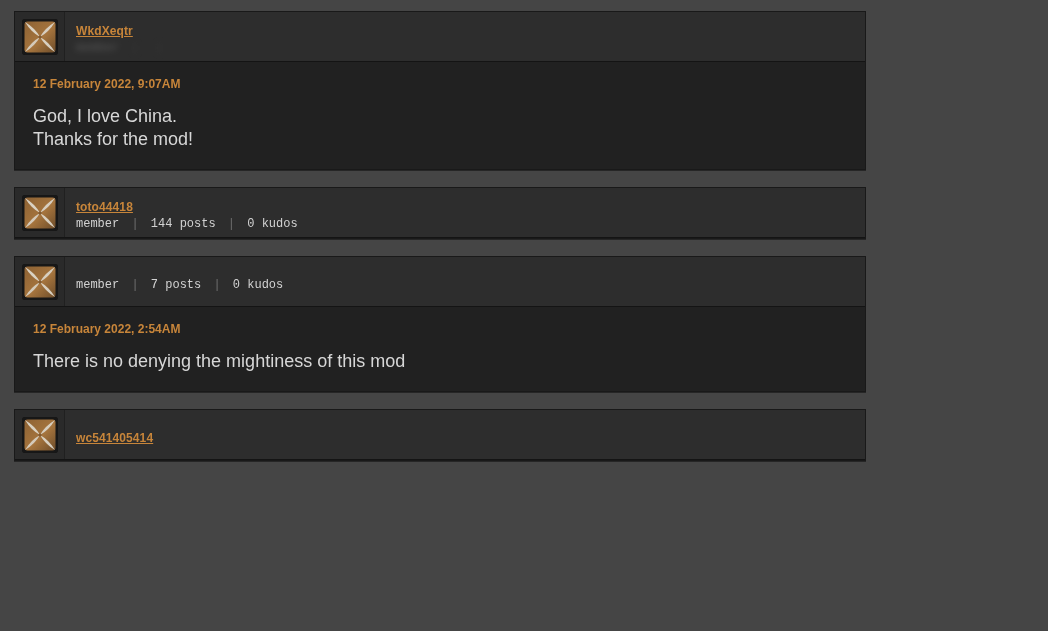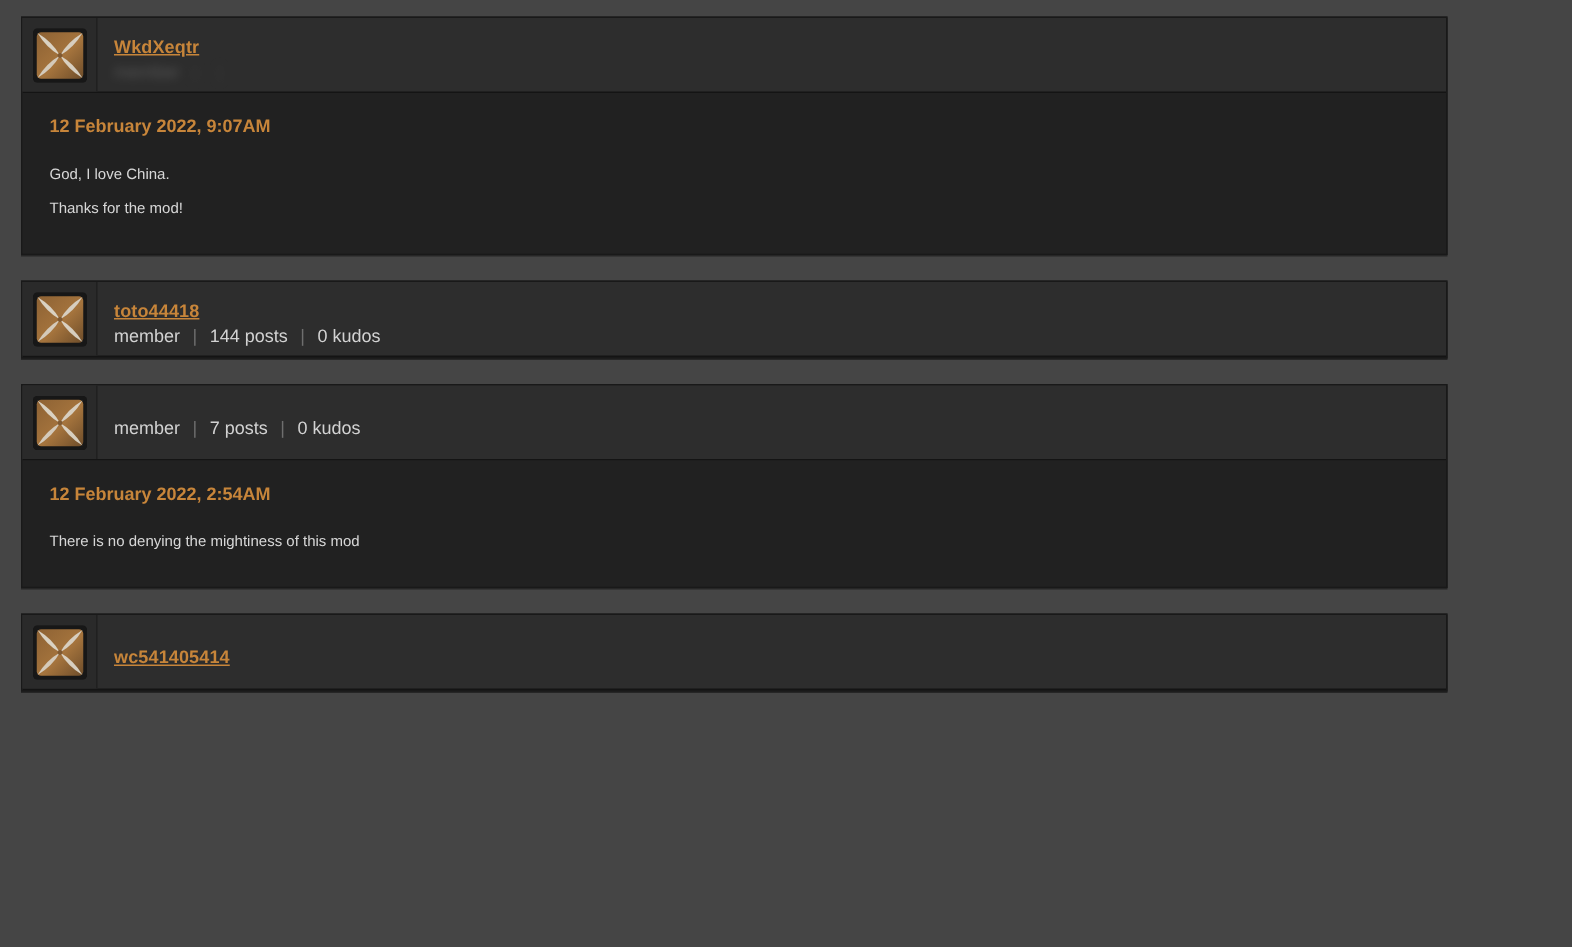--- a/index.html
+++ b/index.html
@@ -14,21 +14,21 @@
 
   #comment-list {
     width: 1048px;
     padding: 11px 12px 0 14px;
     display: flex;
     flex-direction: column;
     gap: 17px;
   }
 
   .comment-card {
-    width: 951px;
+    width: 852px;
     border: 1px solid #191919;
     background: #212121;
     box-shadow: 0 1px 0 rgba(0,0,0,0.45);
   }
 
   
   .comment-header {
     display: flex;
     align-items: stretch;
     background: #2d2d2d;
@@ -71,20 +71,21 @@
     letter-spacing: 0.1px;
     white-space: nowrap;
   }
 
   .user-meta {
     font-size: 12px;
     line-height: 17px;
     color: #d2d2d2;
     white-space: nowrap;
     margin-top: 1px;
+    font-family: Liberation Mono, monospace;
   }
 
   .user-meta .sep {
     color: #6e6e6e;
     padding: 0 5px;
   }
 
   
   .user-meta.redacted {
     filter: blur(3.2px);
@@ -103,21 +104,21 @@
     color: #c7853a;
     font-size: 12px;
     line-height: 15px;
     font-weight: bold;
     margin-bottom: 13px;
     white-space: nowrap;
   }
 
   .comment-text {
     color: #d7d7d7;
-    font-size: 10px;
+    font-size: 18px;
     line-height: 23px;
     white-space: pre-line;
   }
 </style>
 </head>
 <body>
 
 <div id="comment-list">
     <div class="comment-card">
     <div class="comment-header">

